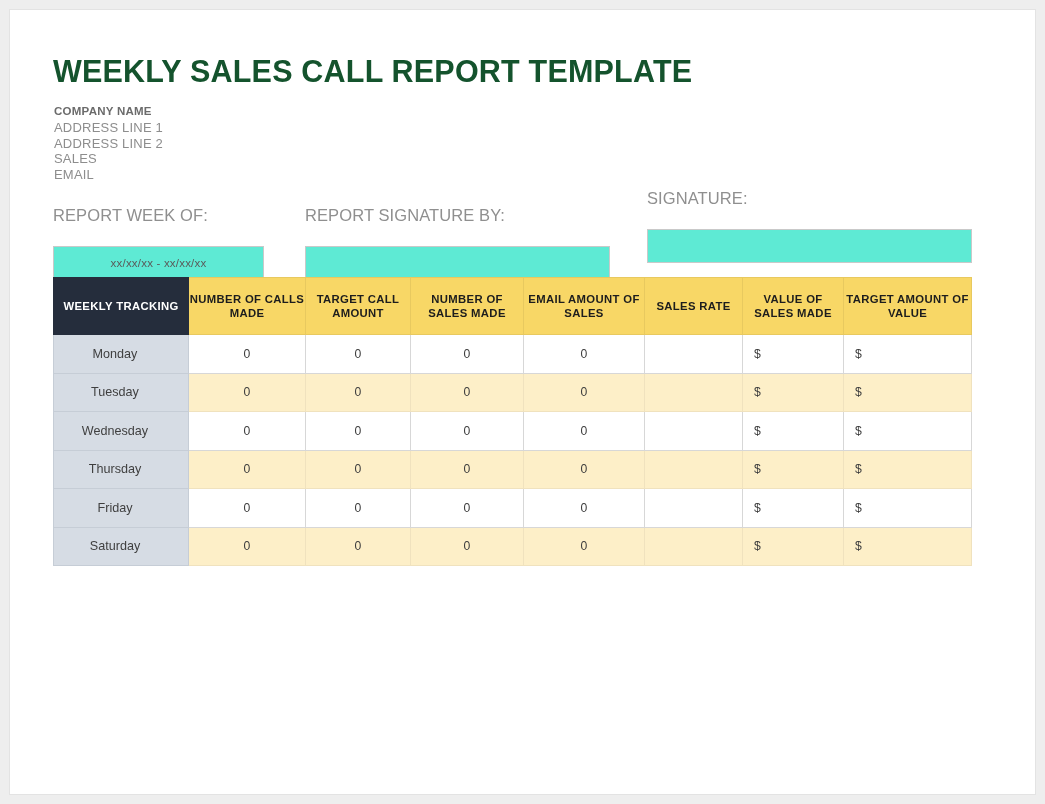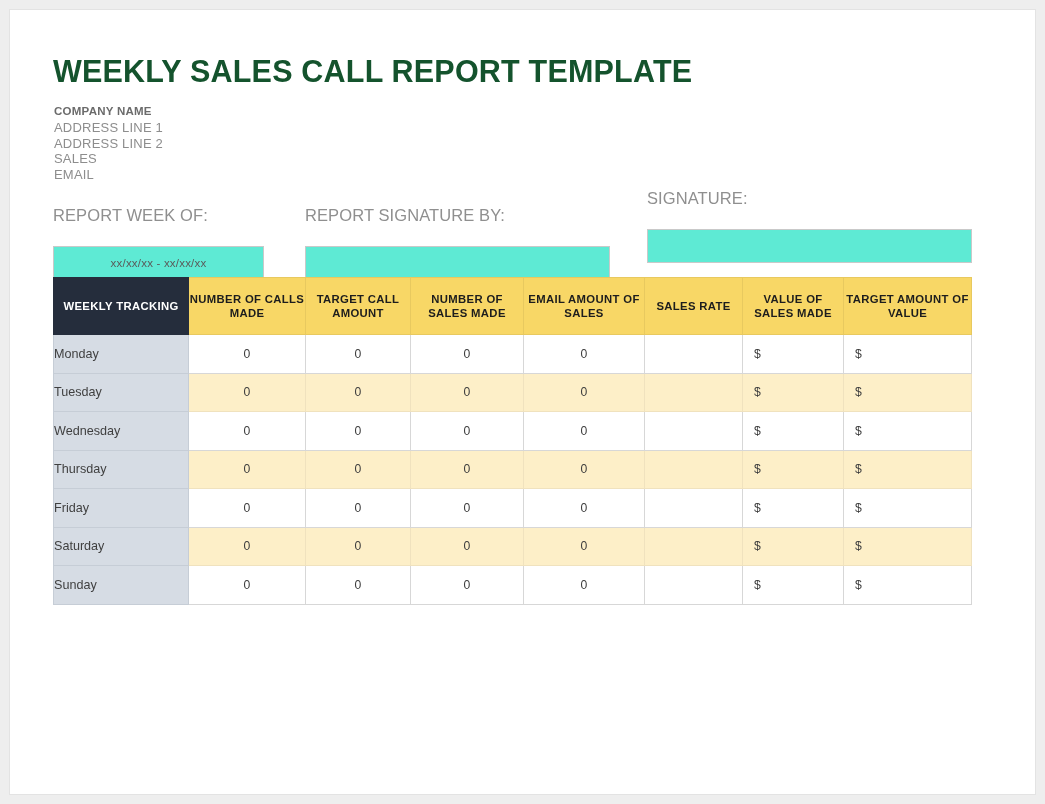--- a/index.html
+++ b/index.html
@@ -111,21 +111,21 @@
     border-color: #252d3c;
   }
   #report-table tbody td {
     height: 38.5px;
     font-size: 12.2px;
     color: #3d3d3d;
     text-align: center;
   }
   #report-table tbody td.daycell {
     background: #d6dce4;
-    text-align: left;
+    text-align: center;
     padding-right: 12px;
     color: #3f3f3f;
     font-size: 12.6px;
     border-color: #c6cdd6;
   }
   #report-table tbody tr.alt td.datacell { background: #fdefc8; border-color: #f0e2be; }
   #report-table tbody tr td.datacell     { background: #ffffff; }
   #report-table tbody td.money {
     text-align: left;
     padding-left: 11px;
@@ -247,26 +247,16 @@
         <tr class="alt">
           <td class="daycell">Saturday</td>
           <td class="datacell">0</td>
           <td class="datacell">0</td>
           <td class="datacell">0</td>
           <td class="datacell">0</td>
           <td class="datacell"></td>
           <td class="datacell money">$</td>
           <td class="datacell money">$</td>
         </tr>
-        <tr>
-          <td class="daycell">Sunday</td>
-          <td class="datacell">0</td>
-          <td class="datacell">0</td>
-          <td class="datacell">0</td>
-          <td class="datacell">0</td>
-          <td class="datacell"></td>
-          <td class="datacell money">$</td>
-          <td class="datacell money">$</td>
-        </tr>
       </tbody>
   </table>
 
 </div>
 
 </body></html>

